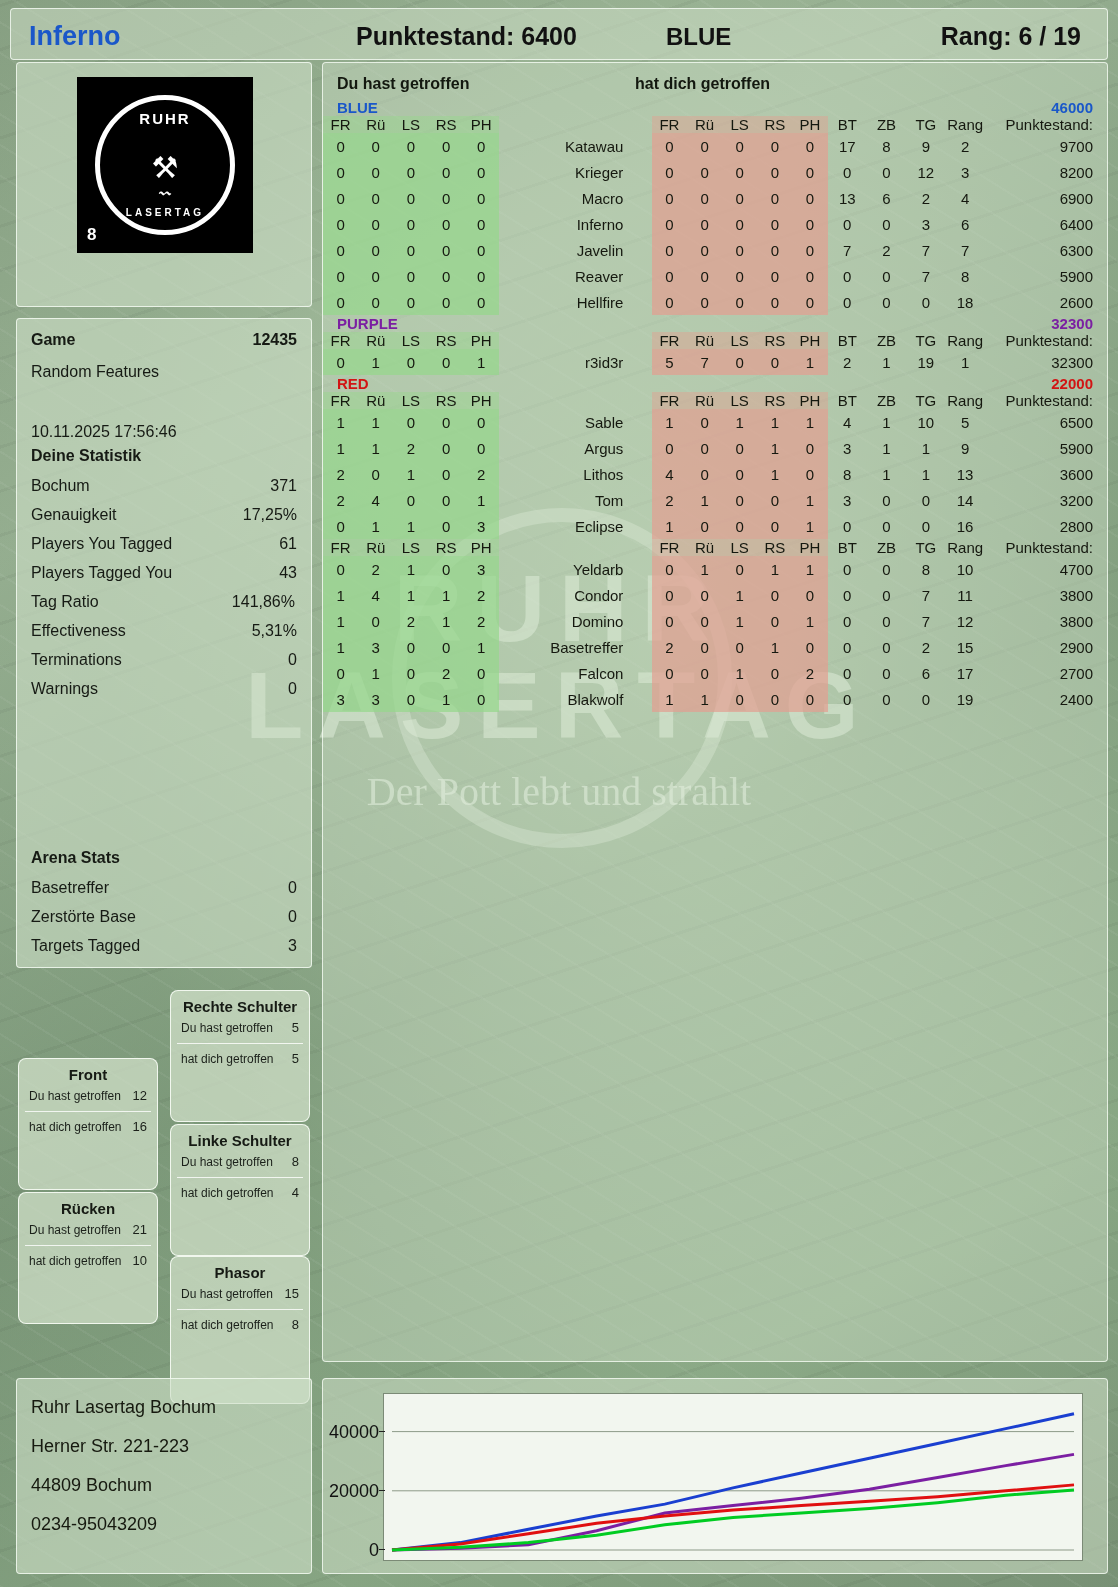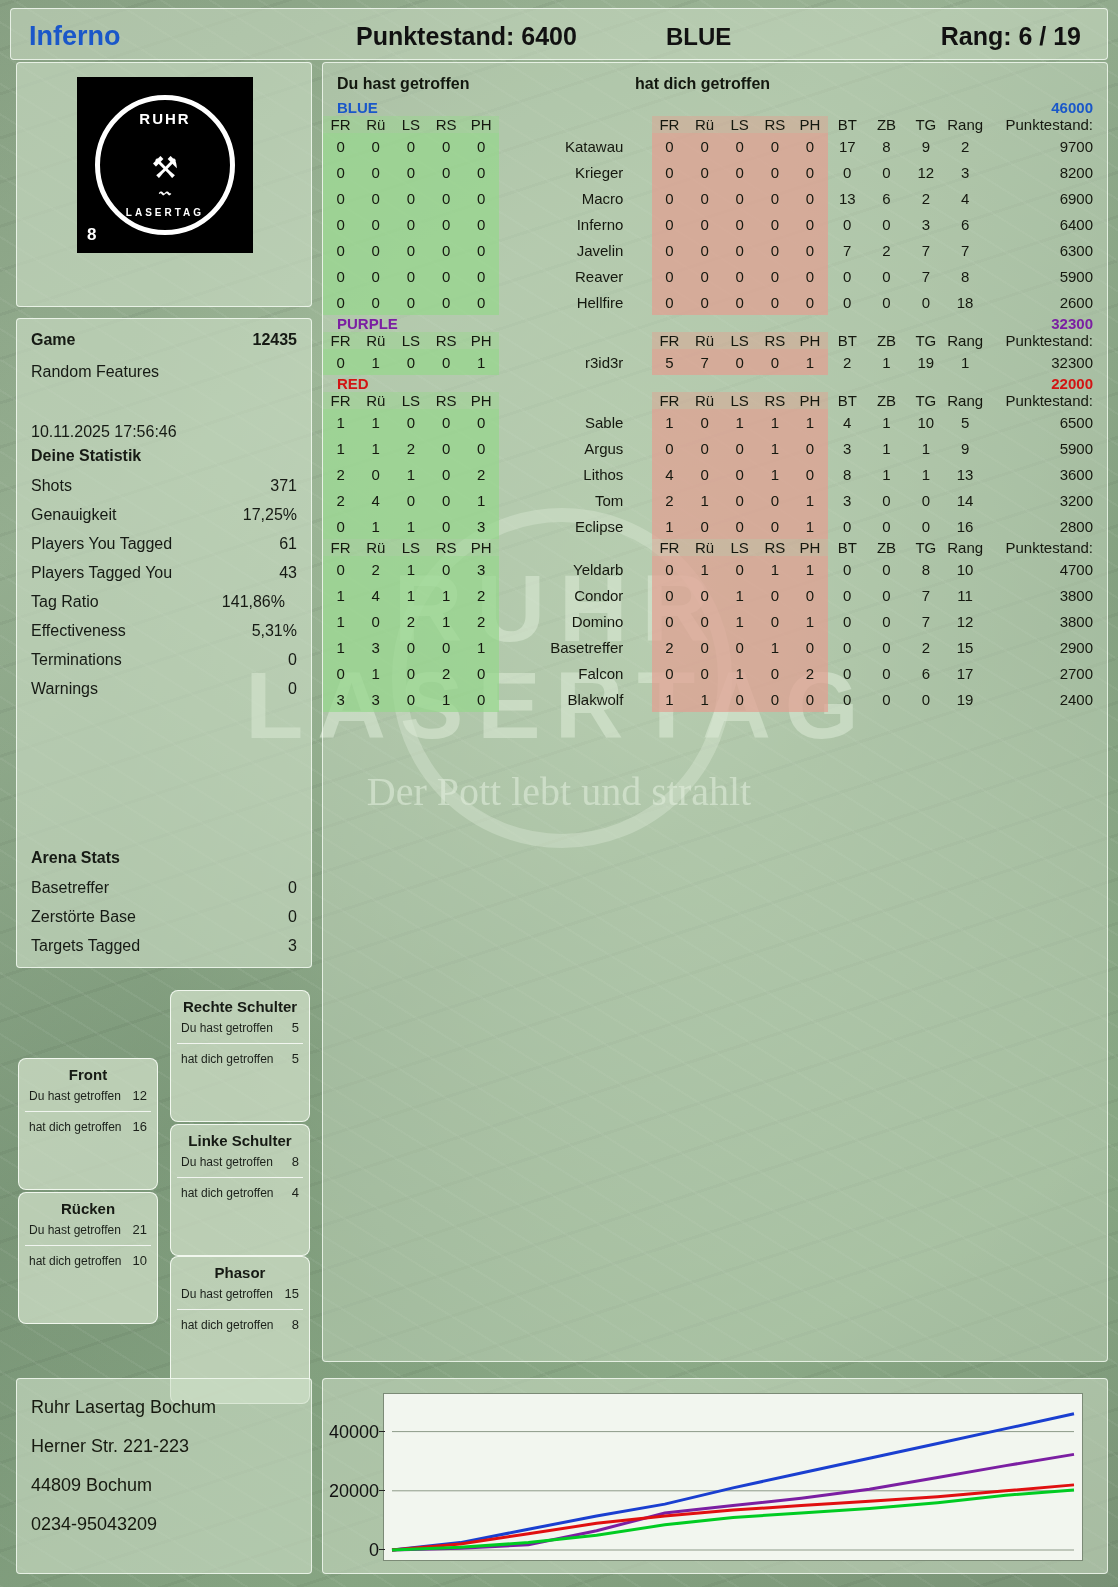--- a/index.html
+++ b/index.html
@@ -143,30 +143,30 @@
 </div>
 
 <div class="panel" id="game-panel">
   <div class="gp b" style="left:14px; top:12px;">Game</div>
   <div class="gp b r" style="right:14px; top:12px; width:120px;">12435</div>
   <div class="gp" style="left:14px; top:44px;">Random Features</div>
   <div class="gp" style="left:14px; top:75px;margin-top:29px;">10.11.2025 17:56:46</div>
 
   <div class="gp b" style="left:14px; top:128px;">Deine Statistik</div>
 
-  <div class="gp" style="left:14px; top:158px;">Shots</div>
+  <div class="gp" style="left:14px; top:158px;">Bochum</div>
   <div class="gp r" style="right:14px; top:158px; width:140px;">371</div>
   <div class="gp" style="left:14px; top:187px;">Genauigkeit</div>
   <div class="gp r" style="right:14px; top:187px; width:140px;">17,25%</div>
   <div class="gp" style="left:14px; top:216px;">Players You Tagged</div>
   <div class="gp r" style="right:14px; top:216px; width:140px;">61</div>
   <div class="gp" style="left:14px; top:245px;">Players Tagged You</div>
   <div class="gp r" style="right:14px; top:245px; width:140px;">43</div>
   <div class="gp" style="left:14px; top:274px;">Tag Ratio</div>
-  <div class="gp r" style="right:26px; top:274px; width:140px;">141,86%</div>
+  <div class="gp r" style="right:16px; top:274px; width:140px;">141,86%</div>
   <div class="gp" style="left:14px; top:303px;">Effectiveness</div>
   <div class="gp r" style="right:14px; top:303px; width:140px;">5,31%</div>
   <div class="gp" style="left:14px; top:332px;">Terminations</div>
   <div class="gp r" style="right:14px; top:332px; width:140px;">0</div>
   <div class="gp" style="left:14px; top:361px;">Warnings</div>
   <div class="gp r" style="right:14px; top:361px; width:140px;">0</div>
 
   <div class="gp b" style="left:14px; top:530px;text-align:right;">Arena Stats</div>
   <div class="gp" style="left:14px; top:560px;">Basetreffer</div>
   <div class="gp r" style="right:14px; top:560px; width:140px;">0</div>

